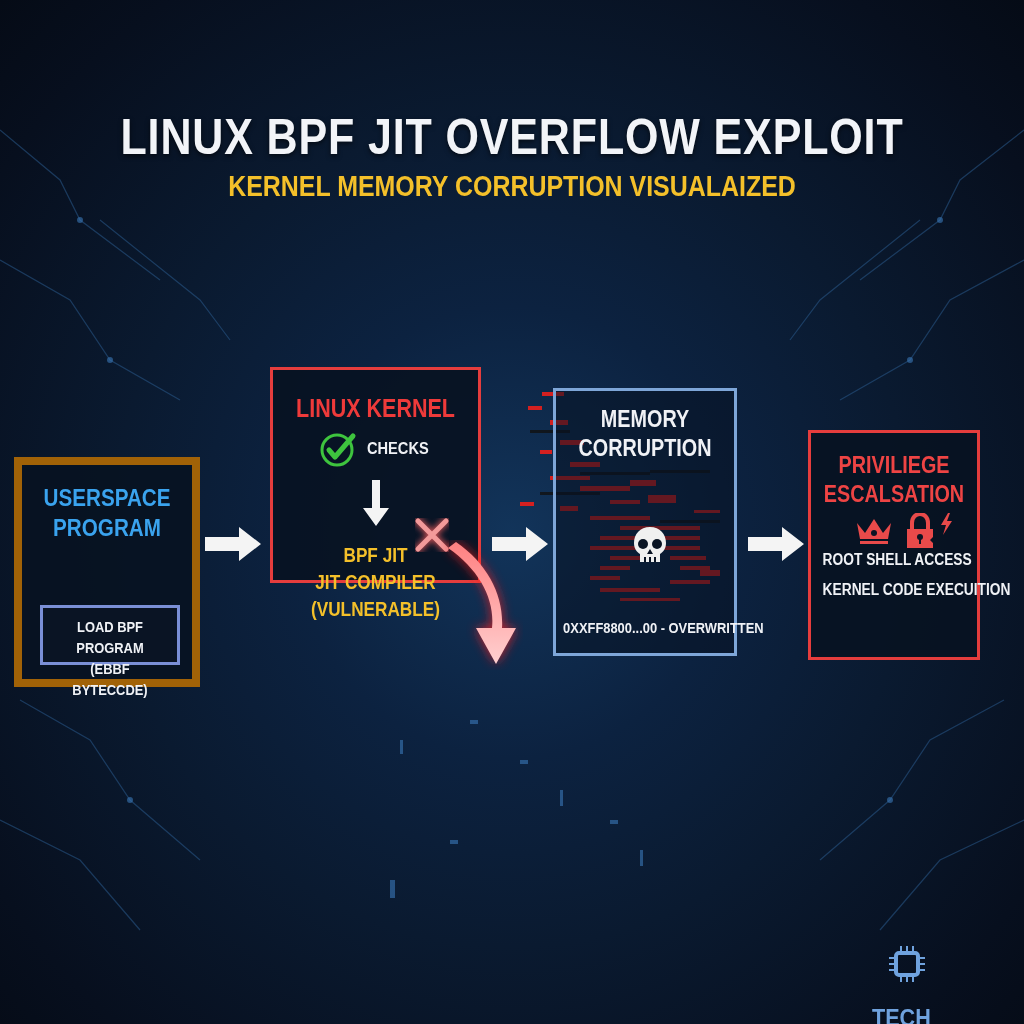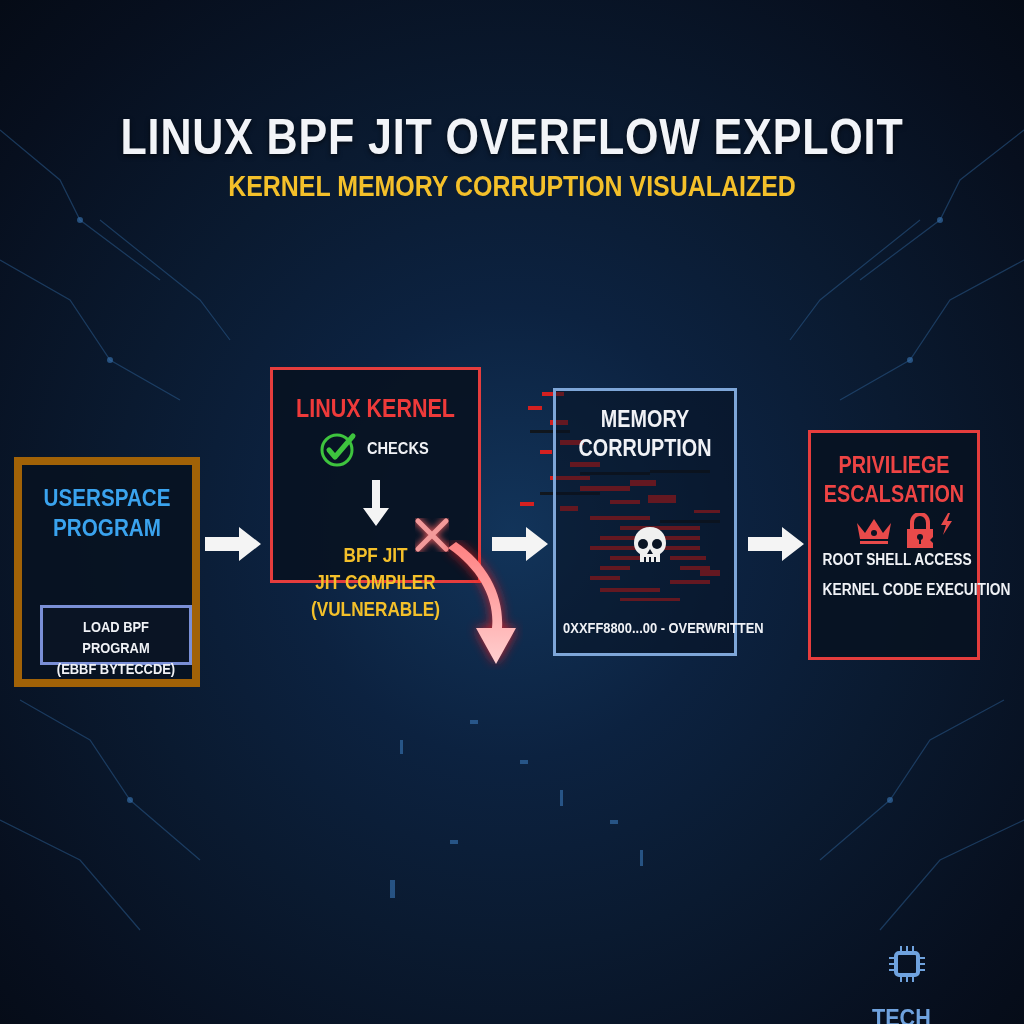--- a/index.html
+++ b/index.html
@@ -25,21 +25,21 @@
     background: rgba(8,18,34,0.92);
   }
   .box-user { left:14px; top:430px; width:186px; height:230px; border:8px solid #a16207;margin-top:27px; }
   .box-kernel { left:270px; top:367px; width:211px; height:216px; border:3px solid #e53d3d; }
   .box-mem { left:553px; top:388px; width:184px; height:268px; border:3px solid #7ea6d8; }
   .box-priv { left:808px; top:430px; width:172px; height:230px; border:3px solid #e53d3d; }
 
   .hdr { position:absolute; left:0; right:0; text-align:center; font-weight:700; transform:scaleX(0.86); transform-origin:center; }
   .user-hdr { top:18px; color:#3aa3ee; font-size:24px; line-height:30px; }
   .inner-box {
-    position:absolute; left:18px; top:140px; width:152px; height:60px;
+    position:absolute; left:18px; top:140px; width:140px; height:60px;
     border:3px solid #7a8fd6; box-sizing:border-box; background:#0a1424;
   }
   .inner-text { position:absolute; left:0; right:0; top:8px; text-align:center; color:#f0f2f6; font-size:15px; line-height:21px; font-weight:700; transform:scaleX(0.86); transform-origin:center; }
 
   .kern-hdr { top:24px; color:#ee3a3a; font-size:25px; }
   .checks-row { position:absolute; left:46px; top:60px; display:flex; align-items:center; gap:10px; }
   .checks-label { color:#f0f2f6; font-size:17px; font-weight:700; transform:scaleX(0.86); transform-origin:left; }
   .down-arrow { position:absolute; left:90px; top:110px; }
   .jit-text { position:absolute; left:0; right:0; top:172px; text-align:center; color:#f4c02a; font-size:20px; line-height:27px; font-weight:700; transform:scaleX(0.86); transform-origin:center; }
 

